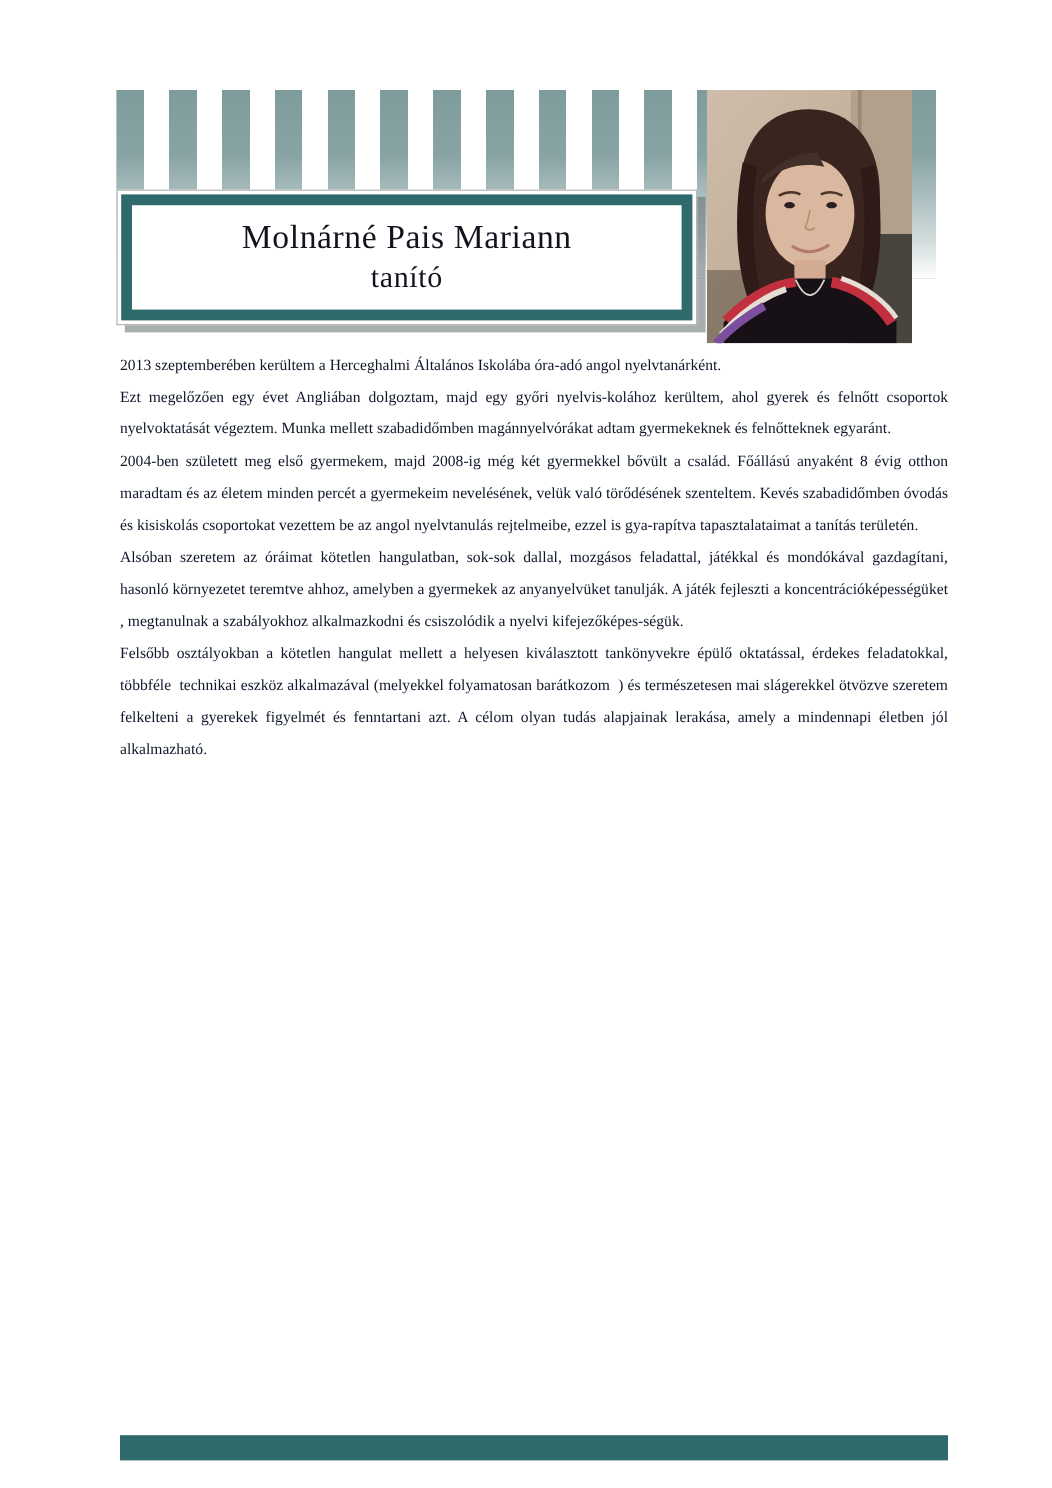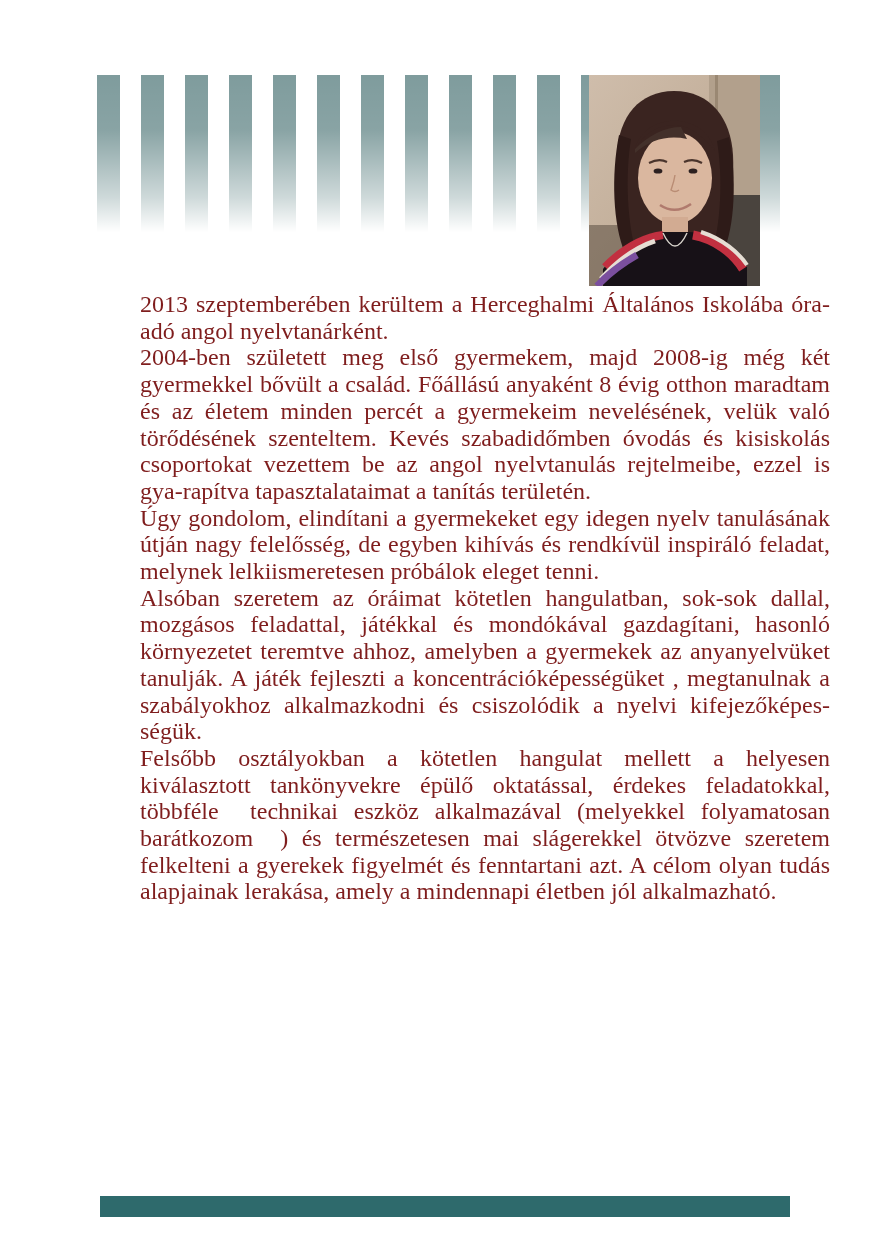--- a/index.html
+++ b/index.html
@@ -49,24 +49,23 @@
   }
   .title-name{
     font-size:28px;line-height:34px;color:#13131d;letter-spacing:0.5px;
   }
   .title-role{
     font-size:25px;line-height:31px;color:#13131d;letter-spacing:0.5px;
   }
   
   .body-text{
     position:absolute;left:100px;top:291px;width:690px;
-    font-size:24px;line-height:26.7px;color:#7f1d1d;
+    font-size:13px;line-height:26.7px;color:#0f172a;
     text-align:justify;
     z-index:2;
-    margin-left:40px;
   }
   .body-text p{
     margin:0;
     white-space:pre-wrap;
   }
   
   .footer-bar{
     position:absolute;left:100px;top:1196px;width:690px;height:21px;
     background:var(--teal);
     z-index:2;
@@ -119,24 +118,30 @@
       <path d="M16,192 C38,170 58,162 74,160" stroke="#c23040" stroke-width="8" fill="none"></path>
       <path d="M12,204 C30,184 48,172 66,166" stroke="#e6ded4" stroke-width="5" fill="none"></path>
       <path d="M8,211 C20,198 34,188 48,180" stroke="#7b4f9e" stroke-width="7" fill="none"></path>
       <path d="M104,160 C126,164 144,178 154,194" stroke="#c23040" stroke-width="9" fill="none"></path>
       <path d="M112,157 C134,164 150,178 158,190" stroke="#e6ded4" stroke-width="4" fill="none"></path>
 
       <path d="M74,158 Q86,184 98,158" stroke="#d8d4cc" stroke-width="1.4" fill="none"></path>
     </svg>
   </div>
 
+  <div class="title-outer">
+    <div class="title-inner">
+      <div class="title-name">Molnárné Pais Mariann</div>
+      <div class="title-role">tanító</div>
+    </div>
+  </div>
 
   <div class="body-text">
     <p>2013 szeptemberében kerültem a Herceghalmi Általános Iskolába óra-adó angol nyelvtanárként.</p>
+    <p>Ezt megelőzően egy évet Angliában dolgoztam, majd egy győri nyelvis-kolához kerültem, ahol gyerek és felnőtt csoportok nyelvoktatását végeztem. Munka mellett szabadidőmben magánnyelvórákat adtam gyermekeknek és felnőtteknek egyaránt.</p>
     <p>2004-ben született meg első gyermekem, majd 2008-ig még két gyermekkel bővült a család. Főállású anyaként 8 évig otthon maradtam és az életem minden percét a gyermekeim nevelésének, velük való törődésének szenteltem. Kevés szabadidőmben óvodás és kisiskolás csoportokat vezettem be az angol nyelvtanulás rejtelmeibe, ezzel is gya-rapítva tapasztalataimat a tanítás területén.</p>
-    <p>Úgy gondolom, elindítani a gyermekeket egy idegen nyelv tanulásának útján nagy felelősség, de egyben kihívás és rendkívül inspiráló feladat, melynek lelkiismeretesen próbálok eleget tenni.</p>
     <p>Alsóban szeretem az óráimat kötetlen hangulatban, sok-sok dallal, mozgásos feladattal, játékkal és mondókával gazdagítani, hasonló környezetet teremtve ahhoz, amelyben a gyermekek az anyanyelvüket tanulják. A játék fejleszti a koncentrációképességüket , megtanulnak a szabályokhoz alkalmazkodni és csiszolódik a nyelvi kifejezőképes-ségük.</p>
     <p>Felsőbb osztályokban a kötetlen hangulat mellett a helyesen kiválasztott tankönyvekre épülő oktatással, érdekes feladatokkal, többféle  technikai eszköz alkalmazával (melyekkel folyamatosan barátkozom  ) és természetesen mai slágerekkel ötvözve szeretem felkelteni a gyerekek figyelmét és fenntartani azt. A célom olyan tudás alapjainak lerakása, amely a mindennapi életben jól alkalmazható.</p>
   </div>
 
   <div class="footer-bar"></div>
 
 </div>
 
 </body></html>

